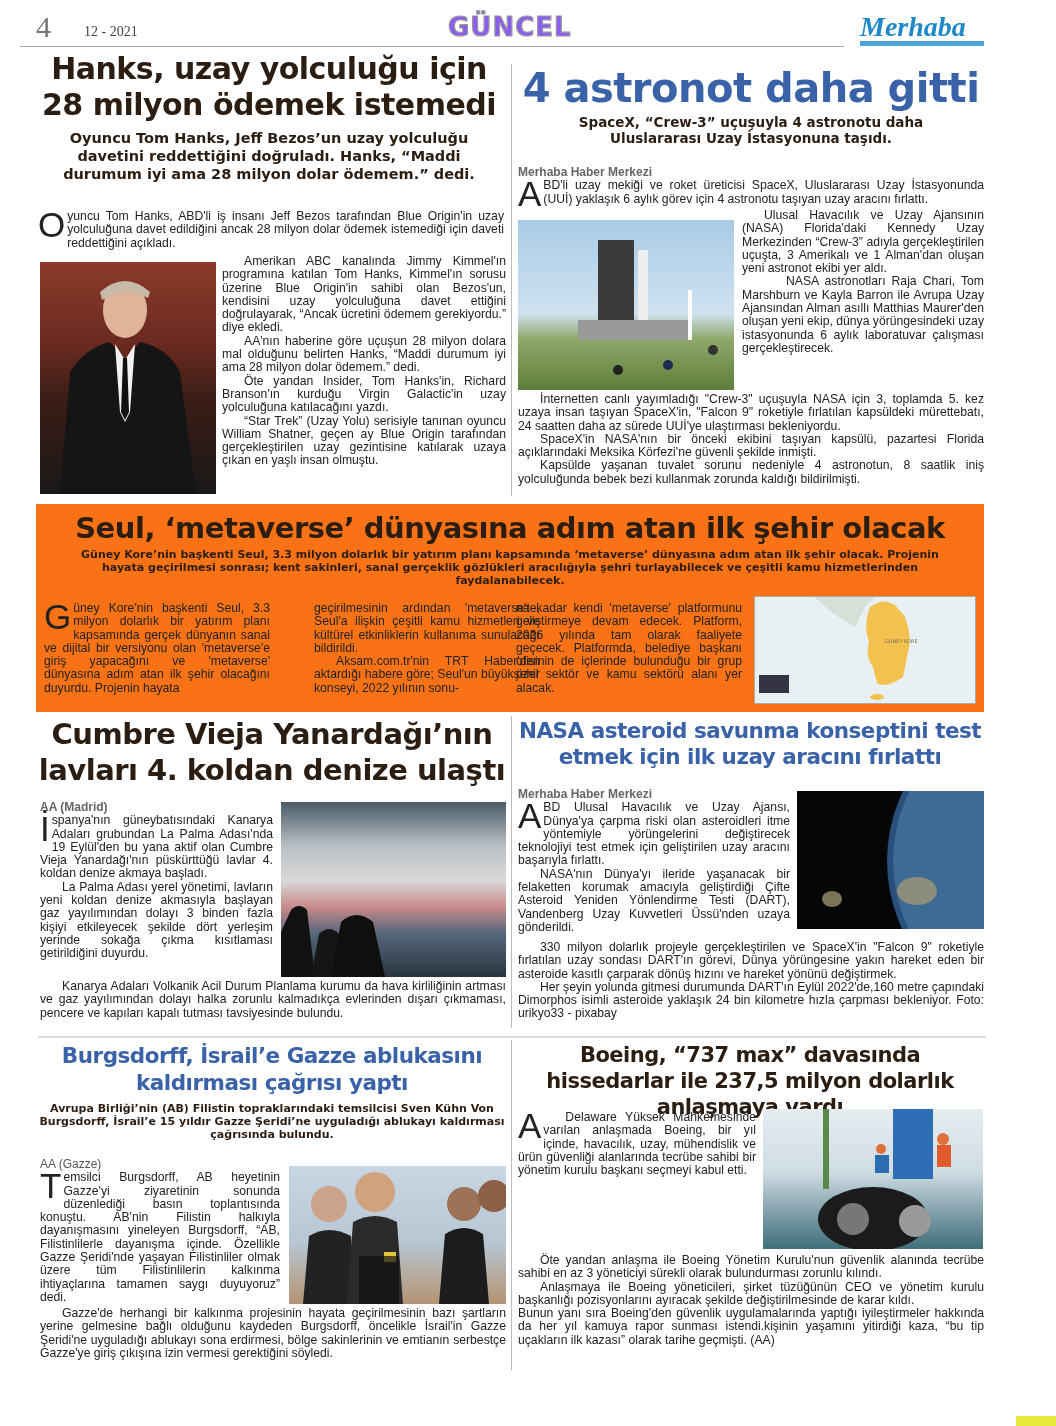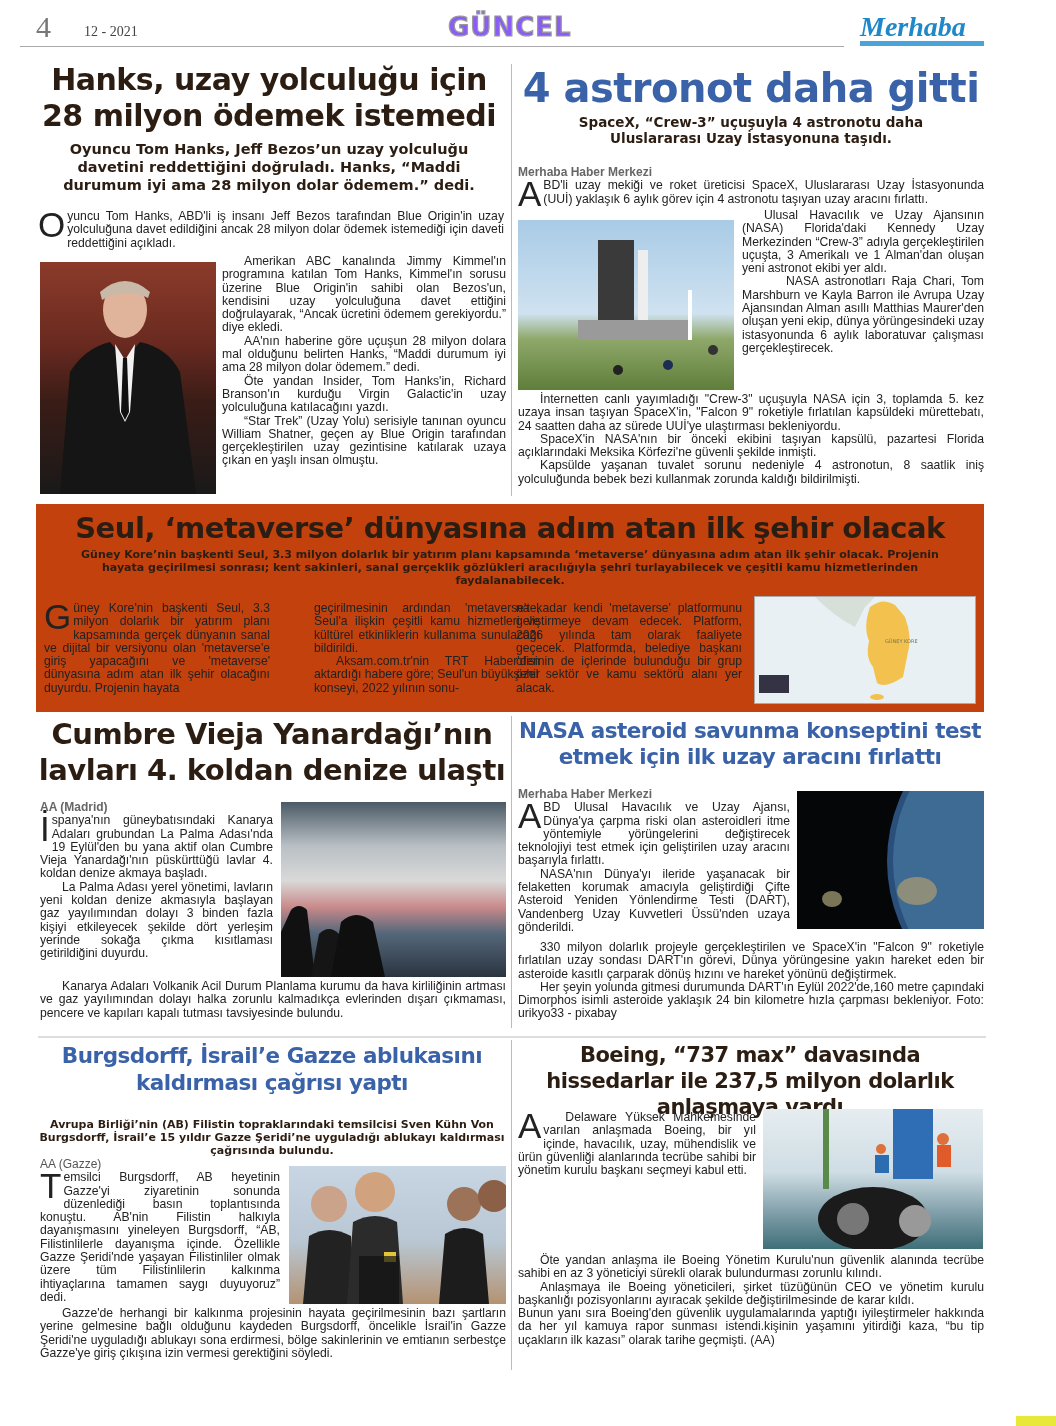--- a/index.html
+++ b/index.html
@@ -31,21 +31,21 @@
 
 <div class="abs hdr-num">4</div>
 <div class="abs hdr-date">12 - 2021</div>
 <div class="abs hdr-section">GÜNCEL</div>
 <div class="abs hdr-rule"></div>
 <div class="abs logo">
   <div class="logo-text">Merhaba</div>
   <div class="logo-bar"></div>
 </div>
 
-<div class="abs" style="left:36px; top:62px; width:466px;">
+<div class="abs" style="left:36px; top:51px; width:466px;">
   <div class="hl dark" style="font-size:30px; line-height:36px;">Hanks, uzay yolculuğu için 28 milyon ödemek istemedi</div>
   <div class="deck" style="font-size:14.5px; line-height:18px; margin-top:6px; padding:0 20px;">Oyuncu Tom Hanks, Jeff Bezos’un uzay yolculuğu davetini reddettiğini doğruladı. Hanks, “Maddi durumum iyi ama 28 milyon dolar ödemem.” dedi.</div>
 </div>
 <div class="abs body" style="left:38px; top:210px; width:466px;">
   <span class="drop">O</span><span>yuncu Tom Hanks, ABD'li iş insanı Jeff Bezos tarafından Blue Origin'in uzay yolculuğuna davet edildiğini ancak 28 milyon dolar ödemek istemediği için daveti reddettiğini açıkladı.</span>
 </div>
 <div class="photo" style="left:40px; top:262px; width:176px; height:232px; background:linear-gradient(180deg,#8b3b2a 0%,#6a2a20 35%,#3a1c16 60%,#191919 100%);">
   <svg width="176" height="232" viewBox="0 0 176 232">
     <ellipse cx="85" cy="48" rx="22" ry="28" fill="#e0b49a"></ellipse>
     <path d="M60 30 Q85 8 110 30 L108 36 Q85 24 62 38Z" fill="#c8b9a8"></path>
@@ -85,21 +85,21 @@
 <div class="abs body" style="left:742px; top:209px; width:242px;">
   <p>Ulusal Havacılık ve Uzay Ajansının (NASA) Florida'daki Kennedy Uzay Merkezinden “Crew-3” adıyla gerçekleştirilen uçuşta, 3 Amerikalı ve 1 Alman'dan oluşan yeni astronot ekibi yer aldı.</p>
   <p style="text-indent:44px;">NASA astronotları Raja Chari, Tom Marshburn ve Kayla Barron ile Avrupa Uzay Ajansından Alman asıllı Matthias Maurer'den oluşan yeni ekip, dünya yörüngesindeki uzay istasyonunda 6 aylık laboratuvar çalışması gerçekleştirecek.</p>
 </div>
 <div class="abs body" style="left:518px; top:393px; width:466px;">
   <p>İnternetten canlı yayımladığı "Crew-3" uçuşuyla NASA için 3, toplamda 5. kez uzaya insan taşıyan SpaceX'in, "Falcon 9" roketiyle fırlatılan kapsüldeki mürettebatı, 24 saatten daha az sürede UUİ'ye ulaştırması bekleniyordu.</p>
   <p>SpaceX'in NASA'nın bir önceki ekibini taşıyan kapsülü, pazartesi Florida açıklarındaki Meksika Körfezi'ne güvenli şekilde inmişti.</p>
   <p>Kapsülde yaşanan tuvalet sorunu nedeniyle 4 astronotun, 8 saatlik iniş yolculuğunda bebek bezi kullanmak zorunda kaldığı bildirilmişti.</p>
 </div>
 
-<div class="abs" style="left:36px; top:504px; width:948px; height:208px; background:#c2410c;">
+<div class="abs" style="left:36px; top:504px; width:948px; height:208px; background:#f97316;">
   <div class="hl dark" style="font-size:29px; line-height:40px; margin-top:4px;">Seul, ‘metaverse’ dünyasına adım atan ilk şehir olacak</div>
   <div class="deck" style="font-size:11px; line-height:13px; padding:0 40px;">Güney Kore’nin başkenti Seul, 3.3 milyon dolarlık bir yatırım planı kapsamında ‘metaverse’ dünyasına adım atan ilk şehir olacak. Projenin hayata geçirilmesi sonrası; kent sakinleri, sanal gerçeklik gözlükleri aracılığıyla şehri turlayabilecek ve çeşitli kamu hizmetlerinden faydalanabilecek.</div>
   <div class="body abs" style="left:8px; top:98px; width:226px;">
     <span class="drop">G</span><span>üney Kore'nin başkenti Seul, 3.3 milyon dolarlık bir yatırım planı kapsamında gerçek dünyanın sanal ve dijital bir versiyonu olan 'metaverse'e giriş yapacağını ve 'metaverse' dünyasına adım atan ilk şehir olacağını duyurdu. Projenin hayata</span>
   </div>
   <div class="body abs" style="left:242px; top:98px; width:226px;margin-left:36px;">
     <p class="first">geçirilmesinin ardından 'metaverse'te, Seul'a ilişkin çeşitli kamu hizmetleri ve kültürel etkinliklerin kullanıma sunulacağı bildirildi.</p>
     <p>Aksam.com.tr'nin TRT Haber'den aktardığı habere göre; Seul'un büyükşehir konseyi, 2022 yılının sonu-</p>
   </div>
   <div class="body abs" style="left:480px; top:98px; width:226px;">
@@ -155,21 +155,21 @@
 </div>
 <div class="abs body" style="left:518px; top:941px; width:466px;">
   <p>330 milyon dolarlık projeyle gerçekleştirilen ve SpaceX'in "Falcon 9" roketiyle fırlatılan uzay sondası DART'ın görevi, Dünya yörüngesine yakın hareket eden bir asteroide kasıtlı çarparak dönüş hızını ve hareket yönünü değiştirmek.</p>
   <p>Her şeyin yolunda gitmesi durumunda DART'ın Eylül 2022'de,160 metre çapındaki Dimorphos isimli asteroide yaklaşık 24 bin kilometre hızla çarpması bekleniyor. Foto: urikyo33 - pixabay</p>
 </div>
 
 <div class="abs hrule" style="left:38px; top:1036px; width:948px;"></div>
 
 <div class="abs" style="left:36px; top:1042px; width:472px;">
   <div class="hl blue" style="font-size:21.5px; line-height:27px;">Burgsdorff, İsrail’e Gazze ablukasını kaldırması çağrısı yaptı</div>
-  <div class="deck" style="font-size:11px; line-height:13px; margin-top:22px;">Avrupa Birliği’nin (AB) Filistin topraklarındaki temsilcisi Sven Kühn Von Burgsdorff, İsrail’e 15 yıldır Gazze Şeridi’ne uyguladığı ablukayı kaldırması çağrısında bulundu.</div>
+  <div class="deck" style="font-size:11px; line-height:13px; margin-top:6px;">Avrupa Birliği’nin (AB) Filistin topraklarındaki temsilcisi Sven Kühn Von Burgsdorff, İsrail’e 15 yıldır Gazze Şeridi’ne uyguladığı ablukayı kaldırması çağrısında bulundu.</div>
 </div>
 <div class="abs body" style="left:40px; top:1158px; width:240px;">
   <div class="byline" style="font-weight:normal; color:#555;">AA (Gazze)</div>
   <span class="drop">T</span><span>emsilci Burgsdorff, AB heyetinin Gazze'yi ziyaretinin sonunda düzenlediği basın toplantısında konuştu. AB'nin Filistin halkıyla dayanışmasını yineleyen Burgsdorff, “AB, Filistinlilerle dayanışma içinde. Özellikle Gazze Şeridi'nde yaşayan Filistinliler olmak üzere tüm Filistinlilerin kalkınma ihtiyaçlarına tamamen saygı duyuyoruz” dedi.</span>
 </div>
 <div class="photo" style="left:289px; top:1166px; width:217px; height:138px; background:linear-gradient(180deg,#c7d6e2 0%,#b8c7d3 55%,#b49273 100%);">
   <svg width="217" height="138" viewBox="0 0 217 138">
     <circle cx="40" cy="38" r="18" fill="#caa38a"></circle>
       <path d="M14 138 L20 70 Q40 58 62 70 L66 138Z" fill="#222"></path>
     <circle cx="86" cy="26" r="20" fill="#d1a27e"></circle>

